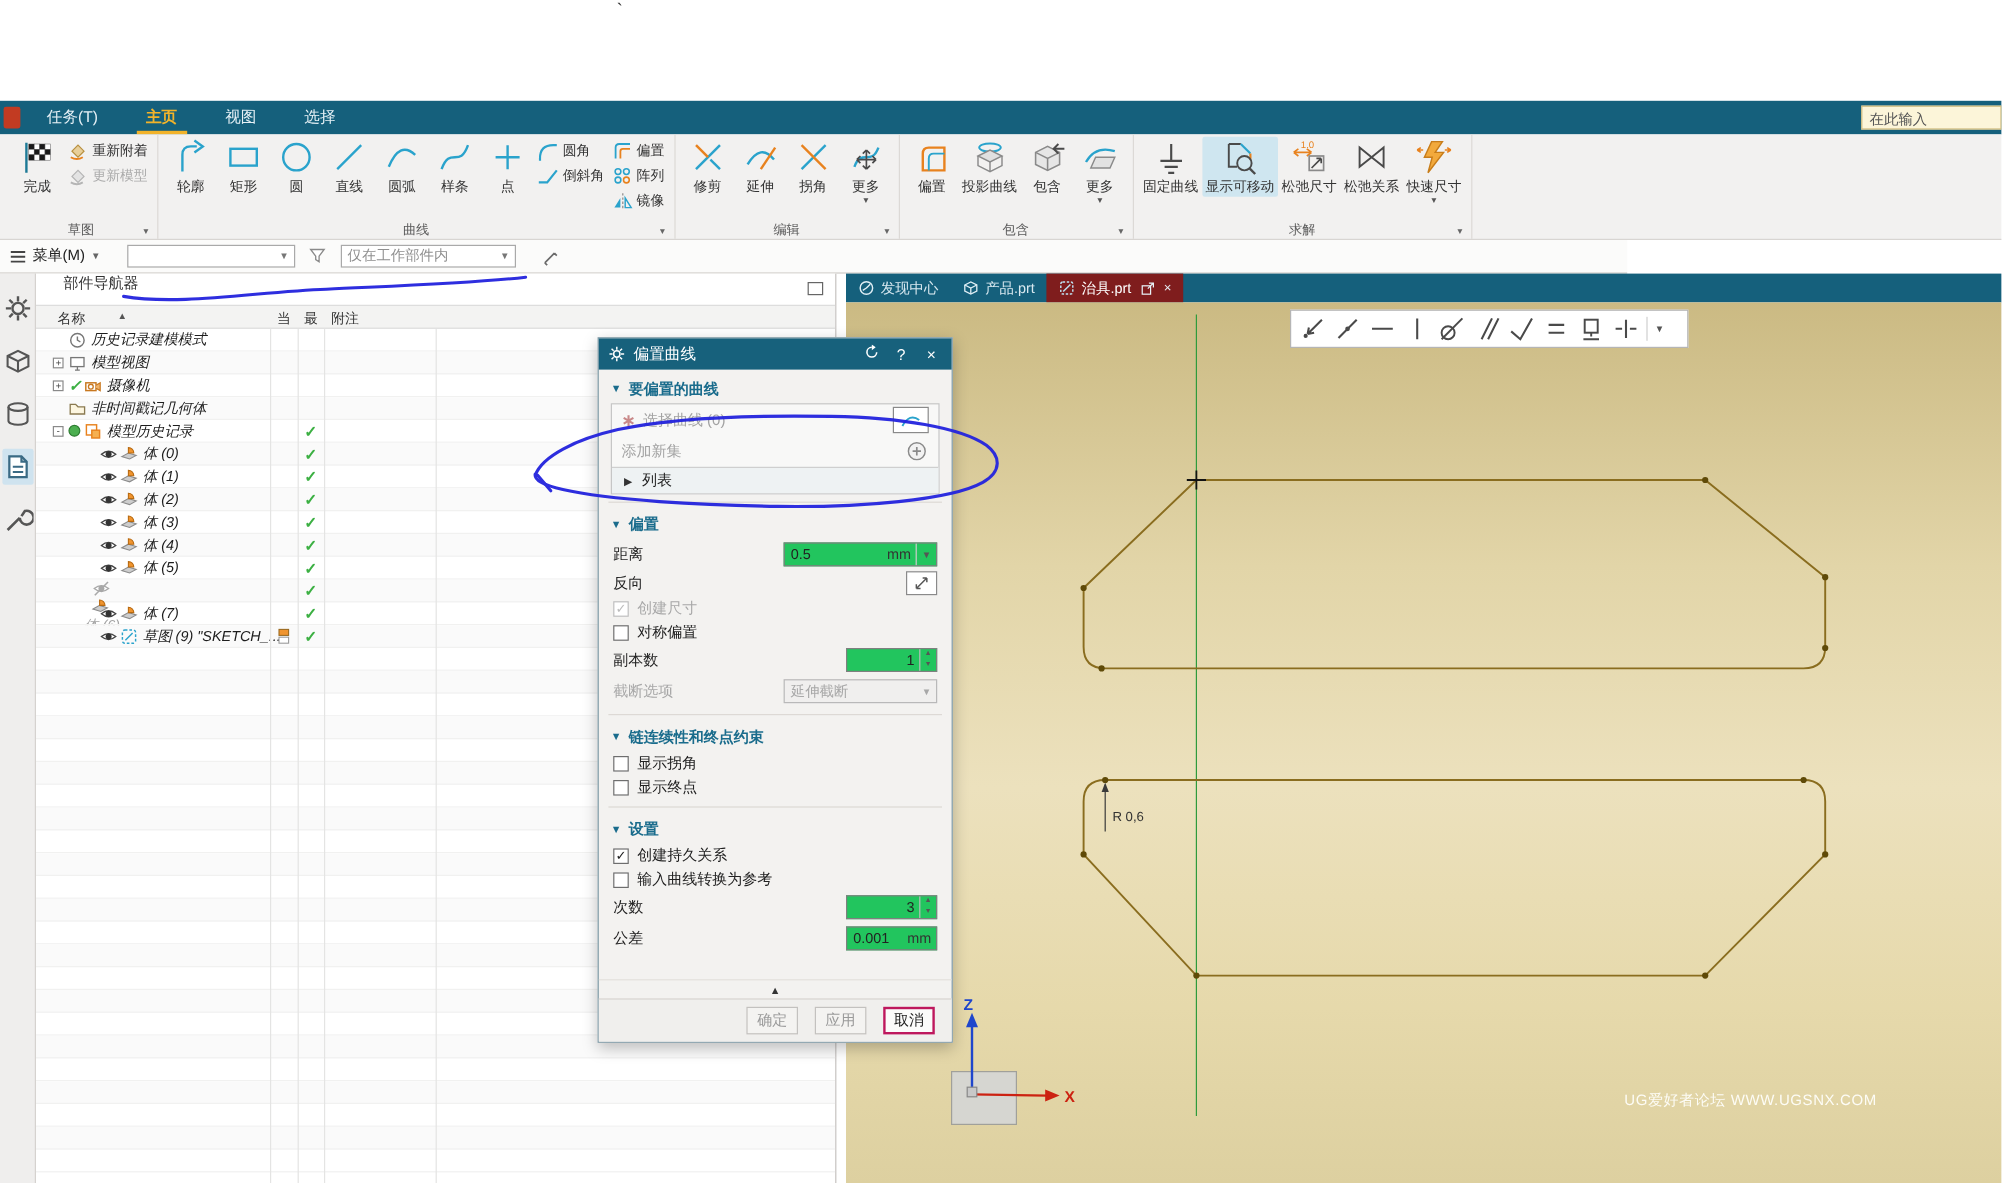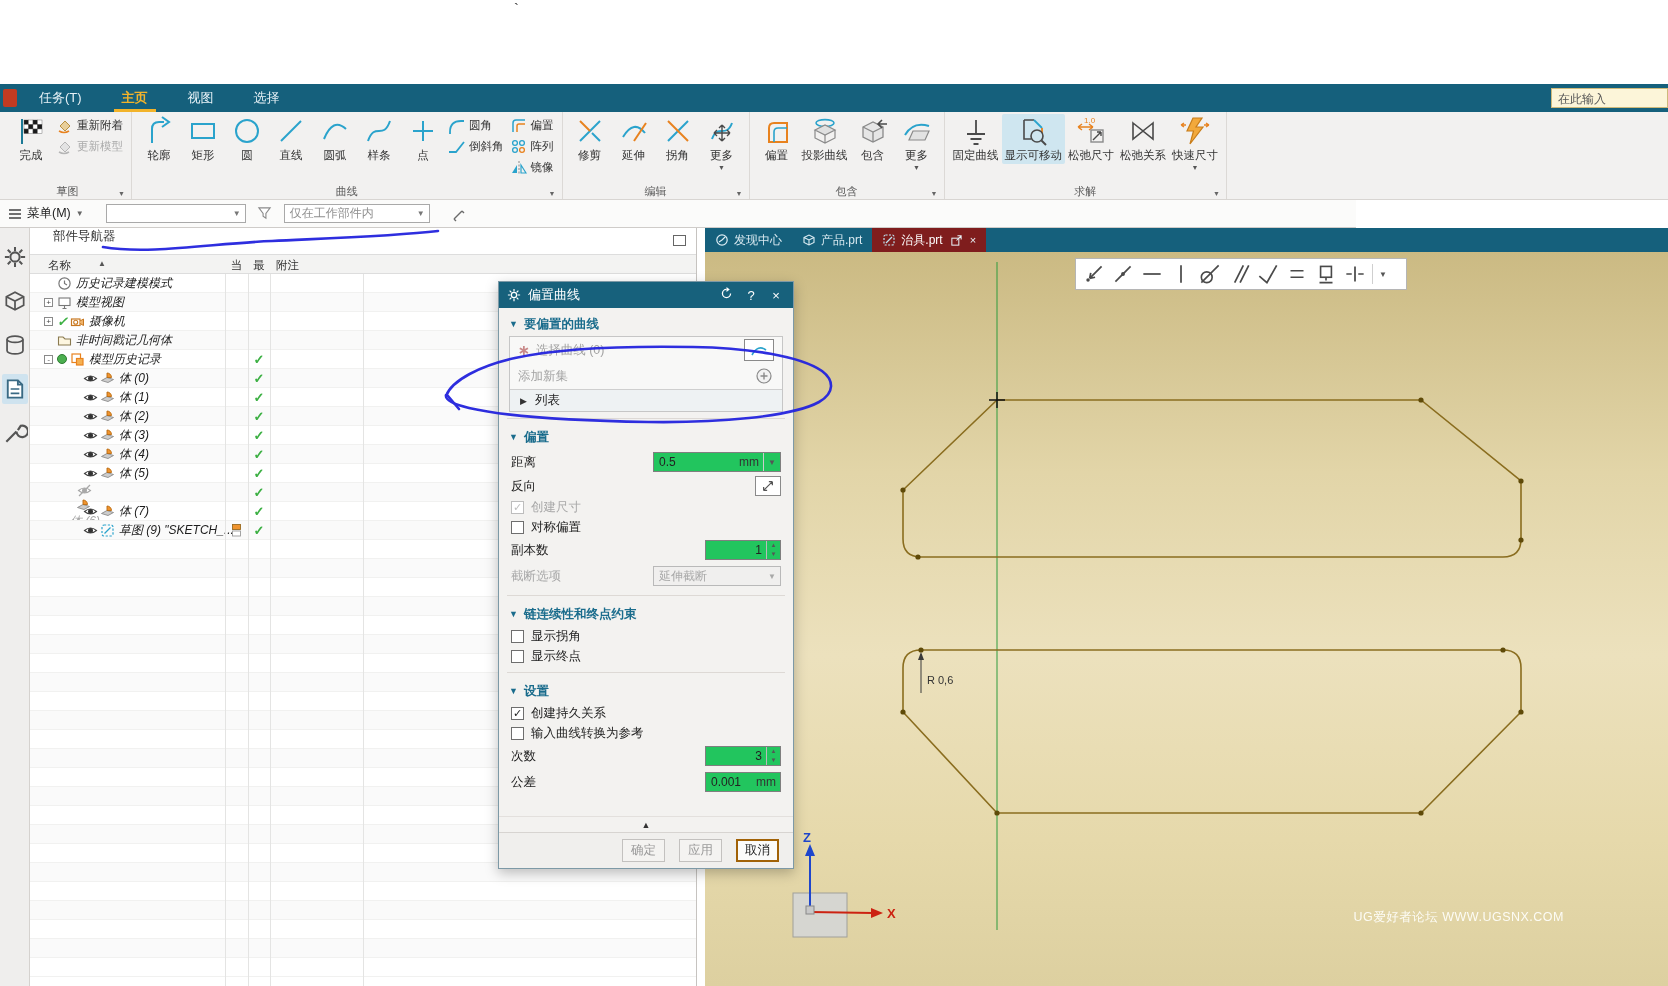--- a/index.html
+++ b/index.html
@@ -119,21 +119,21 @@
   .ddbox { width:128px; height:20px; border:1px solid #b9b9b9; background:#f0efee; color:#a8a8a8; display:flex; align-items:center; font-size:12px; padding-left:5px; }
   .ddbox .dcaret { margin-left:auto; font-size:8px; color:#a8a8a8; padding-right:4px; }
   .cb { width:13px; height:13px; border:1px solid #6e6e6e; background:#fff; display:inline-flex; align-items:center; justify-content:center; font-size:11px; color:#222; margin-right:7px; flex:none; }
   .cb.dis { border-color:#bdbdbd; color:#bdbdbd; }
   .sqbtn { width:26px; height:20px; border:1px solid #8a8a8a; background:#fff; display:flex; align-items:center; justify-content:center; }
   .circbtn { width:20px; height:20px; display:flex; align-items:center; justify-content:center; margin-left:auto; }
   .selbtn { width:30px; height:22px; border:1px solid #8a8a8a; background:#fff; margin-left:auto; display:flex; align-items:center; justify-content:center; }
   .collapse-row { position:absolute; bottom:36px; left:0; right:0; height:16px; display:flex; align-items:center; justify-content:center; font-size:9px; color:#333; border-top:1px solid #e3e0dd; }
   .dlg-footer { position:absolute; bottom:0; left:0; right:0; height:36px; border-top:1px solid #d7d4d1; background:#f0efed; display:flex; align-items:center; justify-content:flex-end; padding-right:14px; gap:14px; }
   .btn { min-width:43px; height:23px; font-size:12.5px; display:flex; align-items:center; justify-content:center; border:1px solid #c3c1bf; color:#9a9a9a; background:#f4f3f1; padding:0 6px; }
-  .btn.primary { border:2px solid #a16207; color:#1a1a1a; background:#fbfbfa; }
+  .btn.primary { border:2px solid #be185d; color:#1a1a1a; background:#fbfbfa; }
 
   .anno { position:absolute; left:0; top:0; width:1668px; height:986px; z-index:60; pointer-events:none; }
 </style>
 </head>
 <body>
 
 <div id="app">
 
   <div class="topstrip">
     <span class="stray">`</span>

